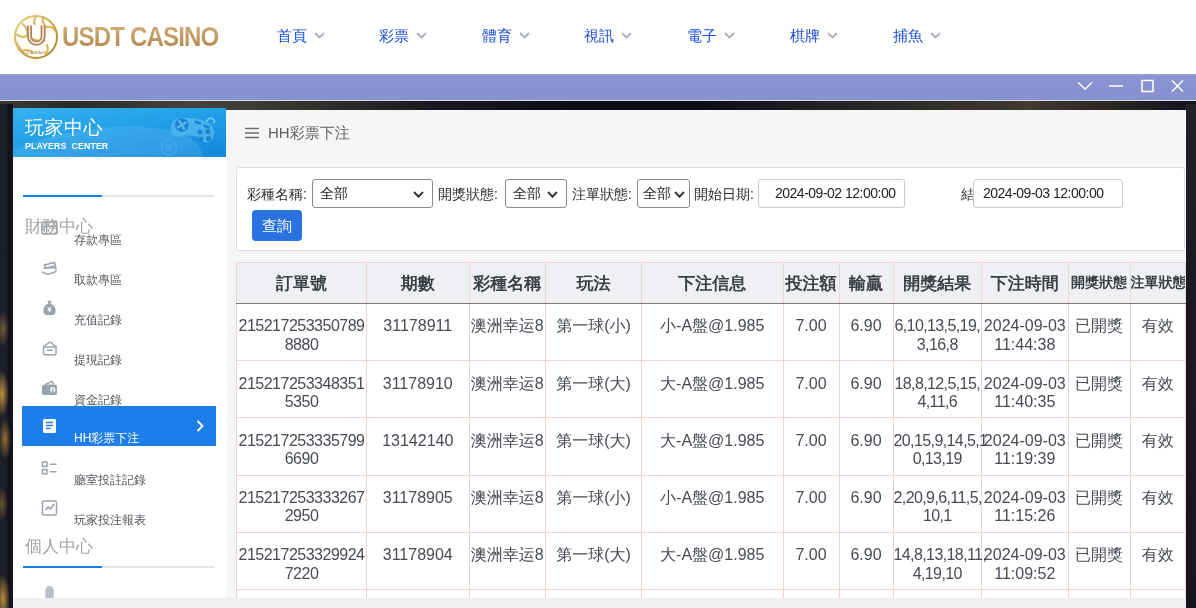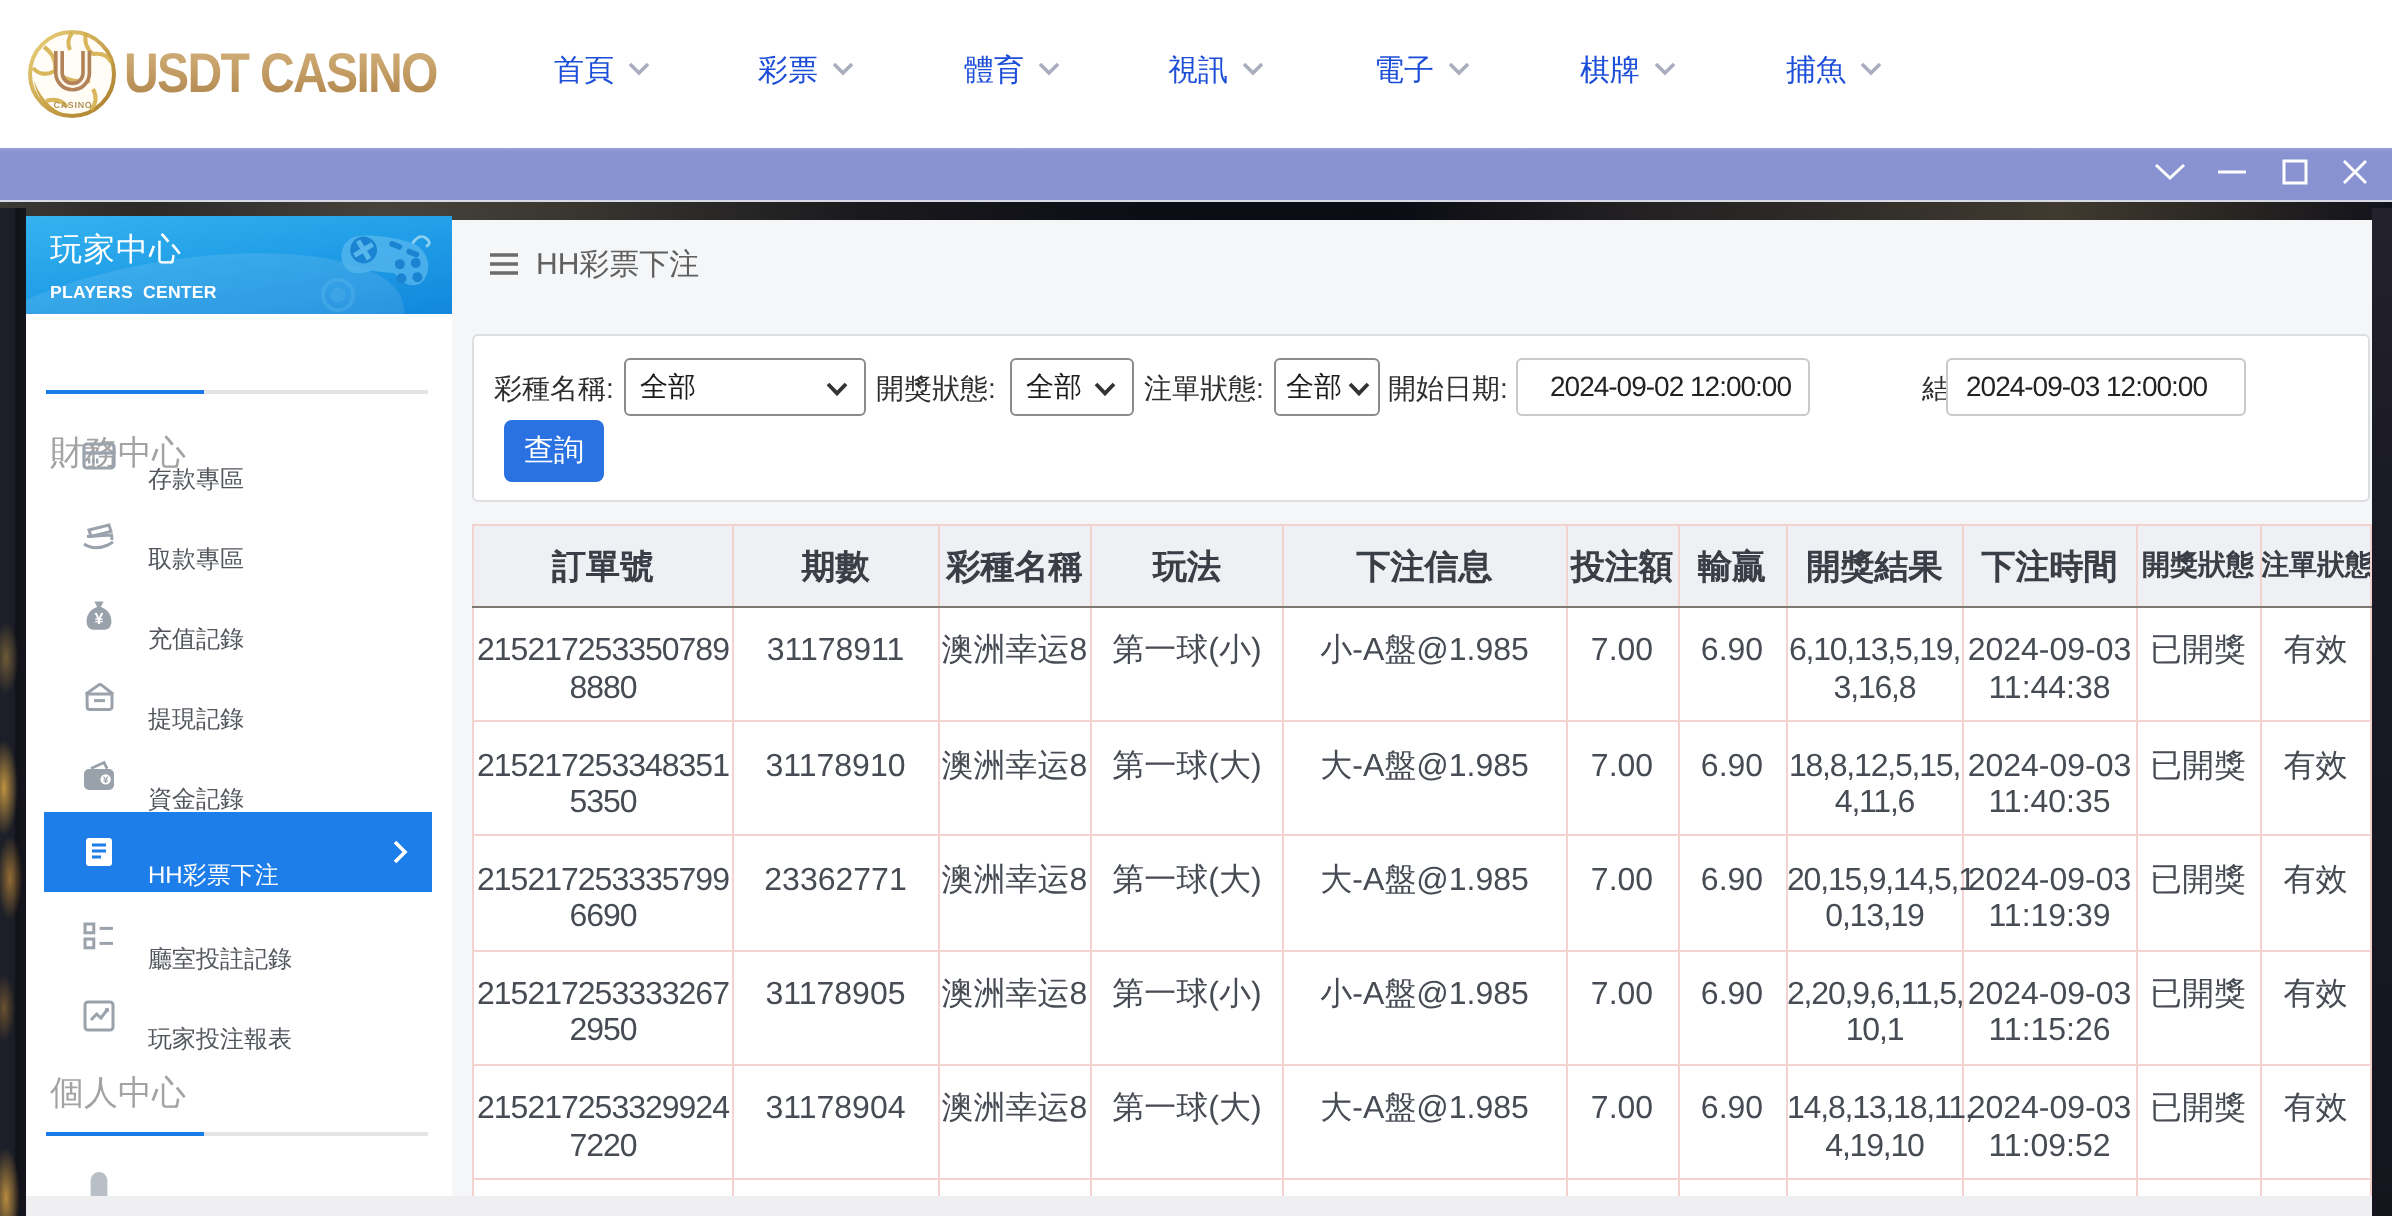--- a/index.html
+++ b/index.html
@@ -43,21 +43,21 @@
   
   #appbg { left:13px; top:110px; width:1173px; height:488px; background:#f5f6f8; z-index:2; }
   #bottomstrip { left:13px; top:598px; width:1173px; height:10px; background:#efeff1; z-index:4; }
 
   
   #sidebar { left:13px; top:108px; width:213px; height:490px; background:#fff; z-index:3; overflow:hidden; }
   #sbheader { position:absolute; left:0; top:0; width:213px; height:49px; overflow:hidden;
     background:linear-gradient(170deg,#35b2ef 0%,#22a0e8 45%,#1287dc 100%); }
   #sbheader .swash { position:absolute; left:-40px; top:22px; width:230px; height:80px;
     background:rgba(255,255,255,.10); border-radius:50% 50% 0 0; transform:rotate(-9deg); }
-  #sbtitle { position:absolute; left:12px; top:7px; font-size:16px; color:#fff; letter-spacing:0.5px; }
+  #sbtitle { position:absolute; left:12px; top:7px; font-size:19px; color:#fff; letter-spacing:0.5px; }
   #sbsub { position:absolute; left:12px; top:33px; font-size:8.8px; color:#fff; letter-spacing:0.1px; font-weight:bold;}
   .secttitle { left:12px; font-size:17px; color:#a3a3a3; }
   .divider { left:10px; width:191px; height:2px; }
   .divider .b { position:absolute; left:0; top:0; width:79px; height:2px; background:#1a7ce8; }
   .divider .g { position:absolute; left:79px; top:0; width:112px; height:2px; background:#e4e4e6; }
   .mitem { left:0; width:213px; height:40px; }
   .mitem .ic { position:absolute; left:28px; top:50%; transform:translateY(-50%); width:17px; height:17px; }
   .mitem .tx { position:absolute; left:61px; top:50%; transform:translateY(-50%); font-size:12px; color:#51555c; white-space:nowrap;margin-top:12px; }
   .mitem.active { left:9px; width:194px; background:#1d7de9; }
   .mitem.active .ic { left:19px; }
@@ -348,21 +348,21 @@
           <td>大-A盤@1.985</td>
           <td>7.00</td>
           <td>6.90</td>
           <td>18,8,12,5,15,<br>4,11,6</td>
           <td>2024-09-03<br>11:40:35</td>
           <td>已開獎</td>
           <td>有效</td>
         </tr>
 <tr>
           <td style="letter-spacing:-0.5px">215217253335799<br>6690</td>
-          <td>23362771</td>
+          <td>13142140</td>
           <td>澳洲幸运8</td>
           <td>第一球(大)</td>
           <td>大-A盤@1.985</td>
           <td>7.00</td>
           <td>6.90</td>
           <td>20,15,9,14,5,1<br>0,13,19</td>
           <td>2024-09-03<br>11:19:39</td>
           <td>已開獎</td>
           <td>有效</td>
         </tr>

